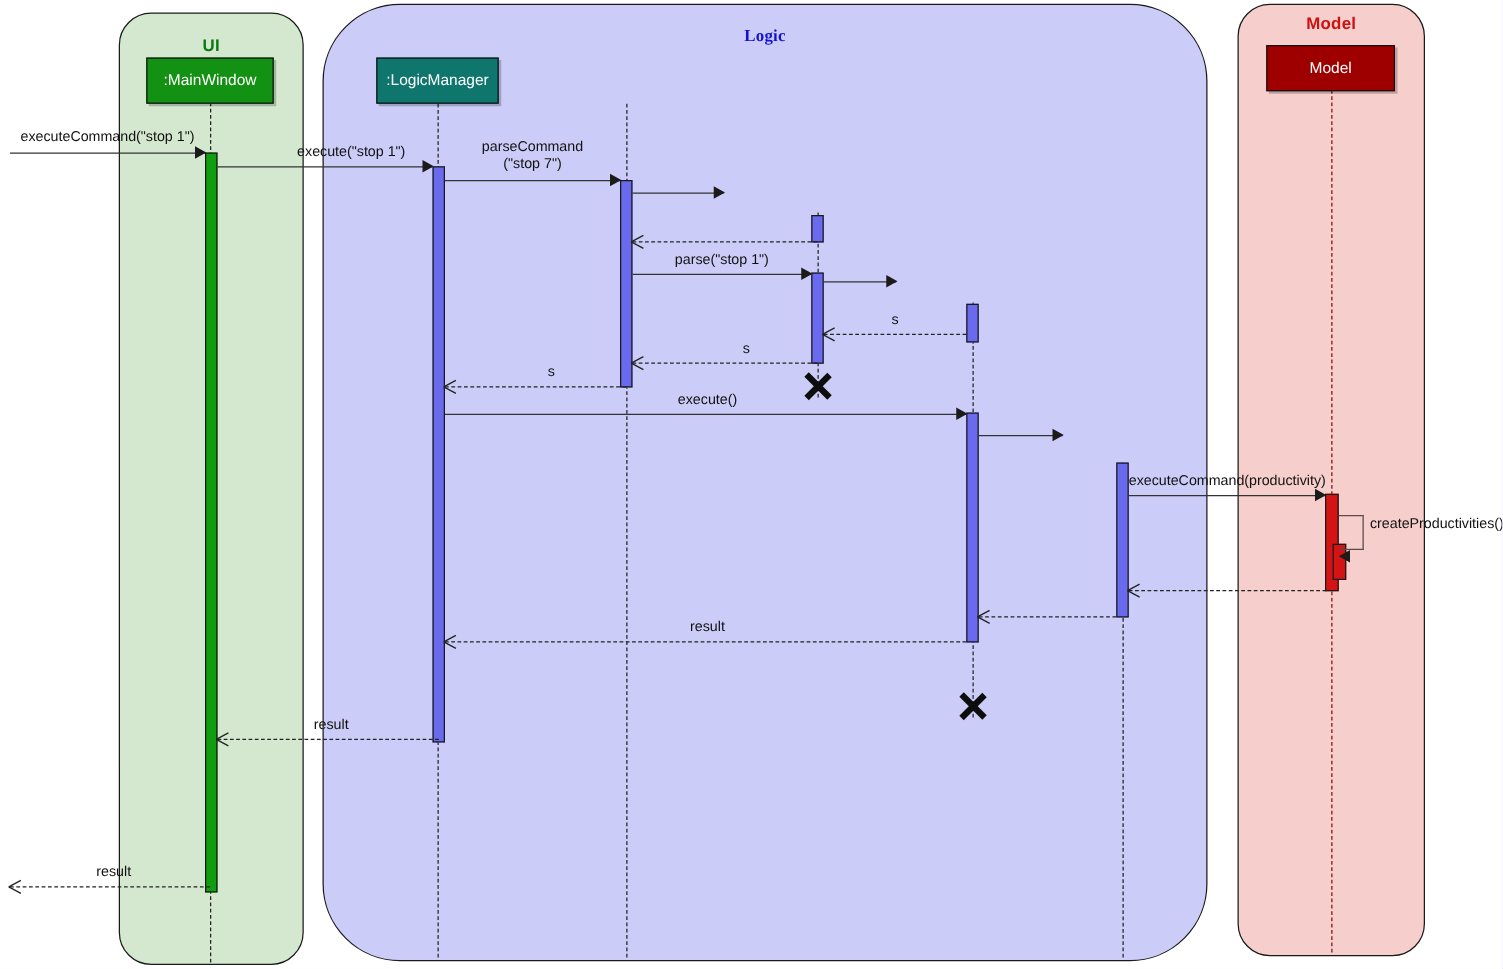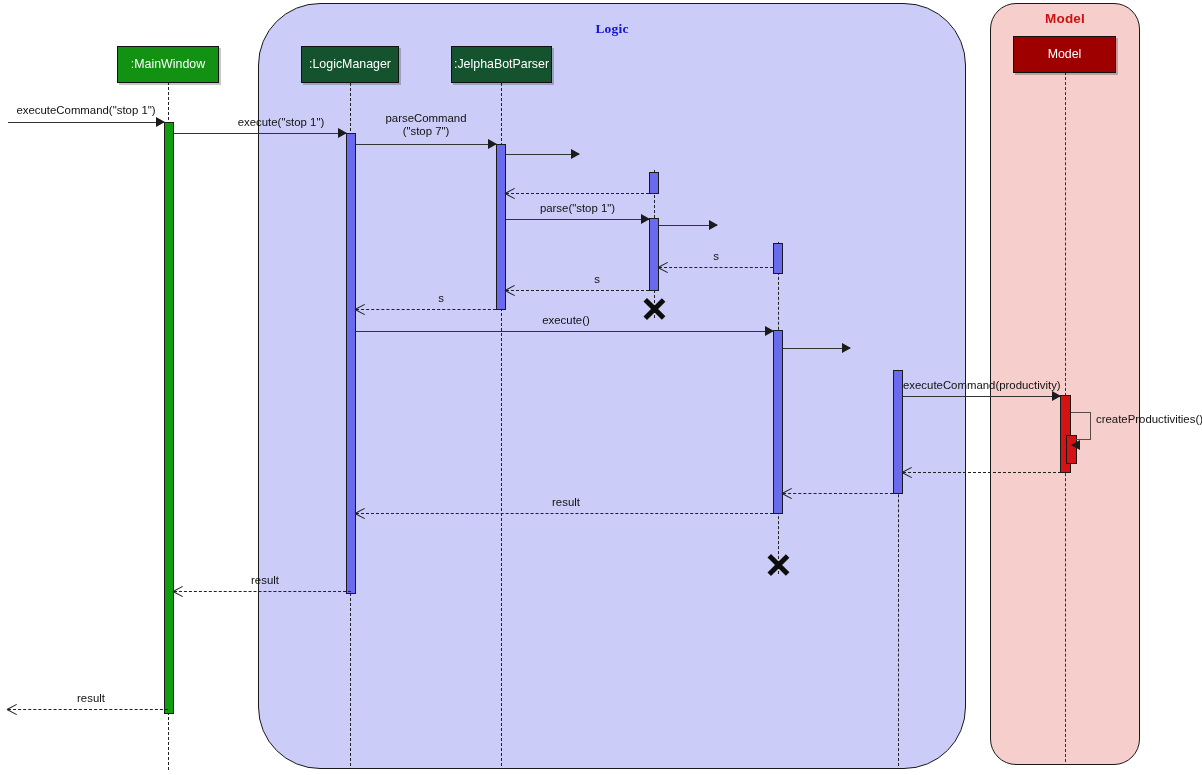--- a/index.html
+++ b/index.html
@@ -63,21 +63,21 @@
     align-items: center;
     justify-content: center;
     text-align: center;
     color: #ffffff;
     font-size: 12.4px;
     line-height: 1.12;
     border: 1.4px solid #121212;
     box-shadow: 2px 2px 0 rgba(0,0,0,0.22);
   }
   .plabel.green { background: #129112; }
-  .plabel.blue  { background: #14532d; }
+  .plabel.blue  { background: #0f766e; }
   .plabel.dred  { background: #9e0000; }
 
   
   .act {
     position: absolute;
     box-sizing: border-box;
     border: 1.2px solid #1a1a1a;
   }
   .act.green { background: #109d10; }
   .act.blue  { background: #6a6aee; }
@@ -163,20 +163,23 @@
     margin-left: -2.3px;
   }
   .destroy::before { transform: rotate(45deg); }
   .destroy::after  { transform: rotate(-45deg); }
 </style>
 </head>
 <body>
 
 <div id="canvas">
 
+  <div class="package pkg-ui" style="left:95px; top:10px; width:148px; height:762px;">
+    <div class="pkg-title pkg-title-ui" style="top:18px;">UI</div>
+  </div>
 
   <div class="package pkg-logic" style="left:258px; top:3px; width:708px; height:766px;">
     <div class="pkg-title pkg-title-logic" style="top:17px;font-family:Liberation Serif, serif;">Logic</div>
   </div>
 
   <div class="package pkg-model" style="left:990px; top:3px; width:150px; height:762px;">
     <div class="pkg-title pkg-title-model" style="top:7px;">Model</div>
   </div>
 
   <div class="lifeline" style="left:168px; top:82px;  height:688px;"></div>
@@ -188,23 +191,20 @@
   <div class="lifeline red" style="left:1065px; top:72px; height:690px;"></div>
 
   <div class="plabel green" style="left:117px; top:46px; width:102px; height:37px;">
     <span>:MainWindow</span>
   </div>
 
   <div class="plabel blue" style="left:301px; top:46px; width:98px; height:37px;">
     <span>:LogicManager</span>
   </div>
 
-  <div class="plabel blue" style="left:451px; top:46px; width:101px; height:37px;">
-    <span>:JelphaBotParser</span>
-  </div>
 
 
 
 
   <div class="plabel dred" style="left:1013px; top:36px; width:103px; height:37px;">
     <span>Model</span>
   </div>
 
   <div class="act green" style="left:164px; top:122px; width:10px; height:592px;"></div>
   <div class="act blue" style="left:346px; top:133px; width:10px; height:461px;"></div>

